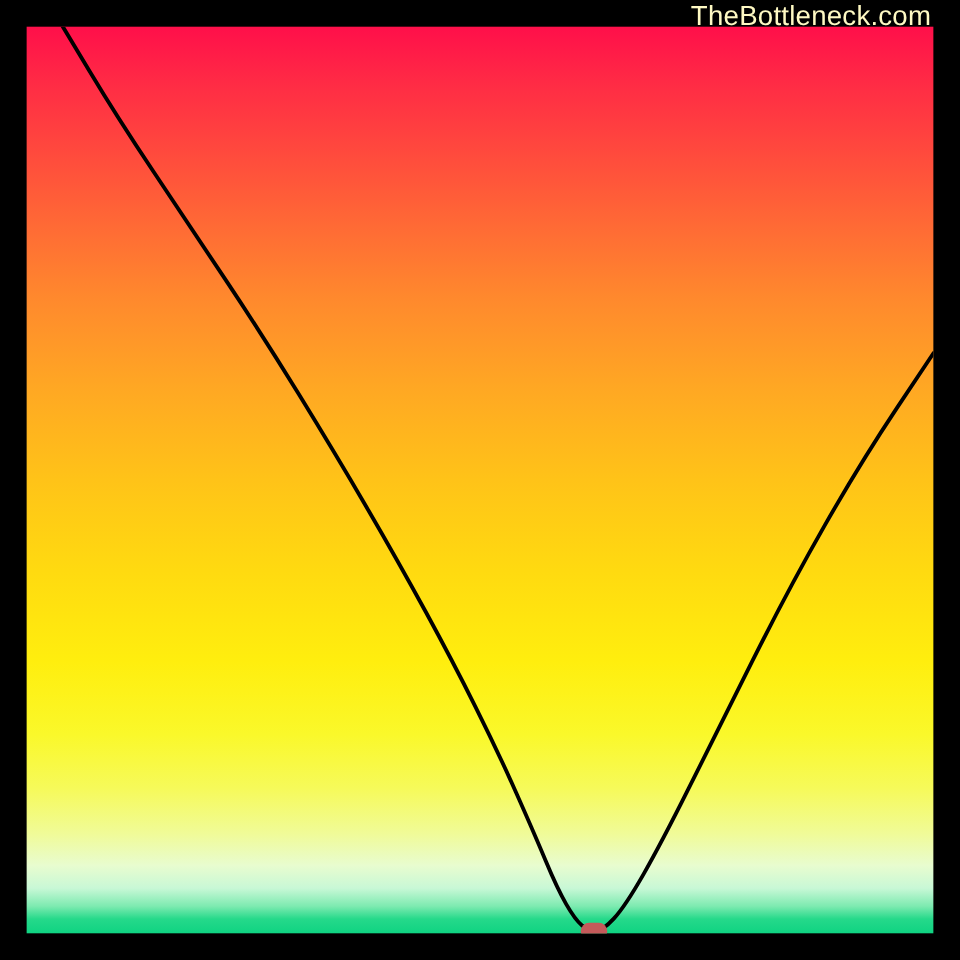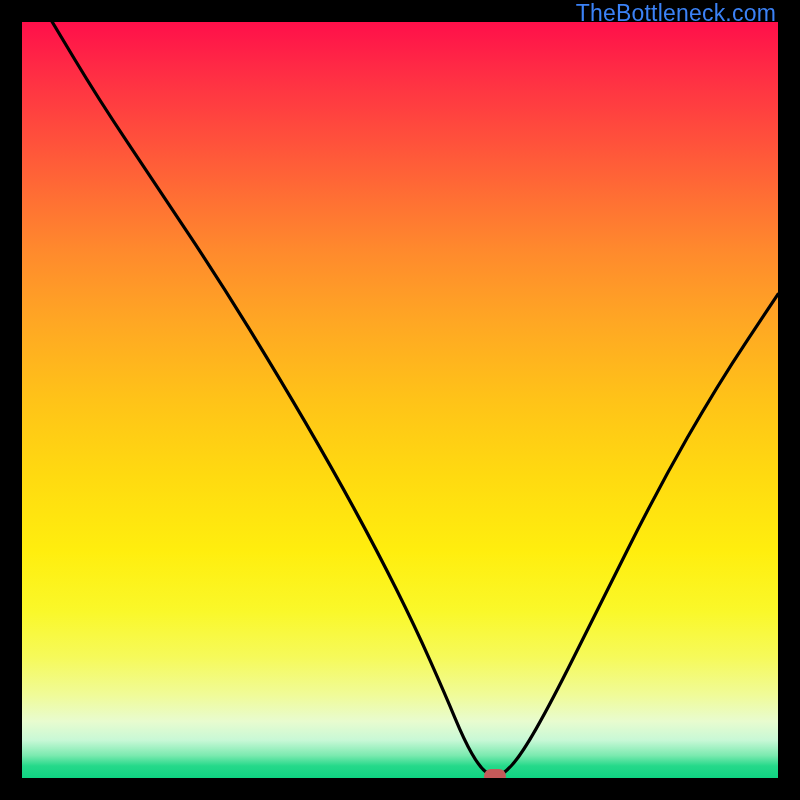--- a/index.html
+++ b/index.html
@@ -20,21 +20,21 @@
       #f6fa5a 84%,
       #f0fb98 89%,
       #e8fccf 92.5%,
       #c8f8d6 95%,
       #7ceab0 97%,
       #25d98a 98.4%,
       #0fd382 100%);
   }
   svg.curve{position:absolute;inset:0}
   .marker{position:absolute;width:22px;height:14px;border-radius:7px;background:#c45a5a;transform:translate(-50%,-50%)}
-  .watermark{position:absolute;top:0;right:24px;color:#3b82f6;font-size:23px;font-weight:500;letter-spacing:.2px}
+  .watermark{position:absolute;top:0;right:24px;color:#fef9c3;font-size:23px;font-weight:500;letter-spacing:.2px}
 </style>
 </head>
 <body>
 
 <div class="frame">
   <div class="plot">
     <div class="gradient"></div>
     <svg class="curve" viewBox="0 0 756 756" preserveAspectRatio="none">
       <path id="curve-path" fill="none" stroke="#000" stroke-width="3.2" stroke-linejoin="round" stroke-linecap="round" d="M 30.240000000000002 0 Q 30.240000000000002 0 52.92 37.80000000000001 Q 75.60000000000001 75.60000000000002 105.84 120.95999999999998 Q 136.07999999999998 166.31999999999994 166.32 211.67999999999995 Q 196.56 257.03999999999996 226.8 306.17999999999995 Q 257.04 355.32 283.5 400.68 Q 309.96 446.04 332.64 487.62 Q 355.32 529.2 374.22 567 Q 393.12 604.8 408.24 638.8199999999999 Q 423.36 672.84 432.81 695.52 Q 442.26 718.2 449.82 731.4300000000001 Q 457.38 744.66 463.04999999999995 749.1959999999999 Q 468.71999999999997 753.732 474.39 753.732 Q 480.06 753.732 489.51 743.5260000000001 Q 498.96000000000004 733.32 514.0799999999999 706.86 Q 529.1999999999999 680.4 551.88 635.04 Q 574.5600000000001 589.6800000000001 604.8 529.2 Q 635.04 468.71999999999997 665.28 415.79999999999995 Q 695.52 362.88 725.76 317.52 L 756 272.15999999999997"></path>
     </svg>

